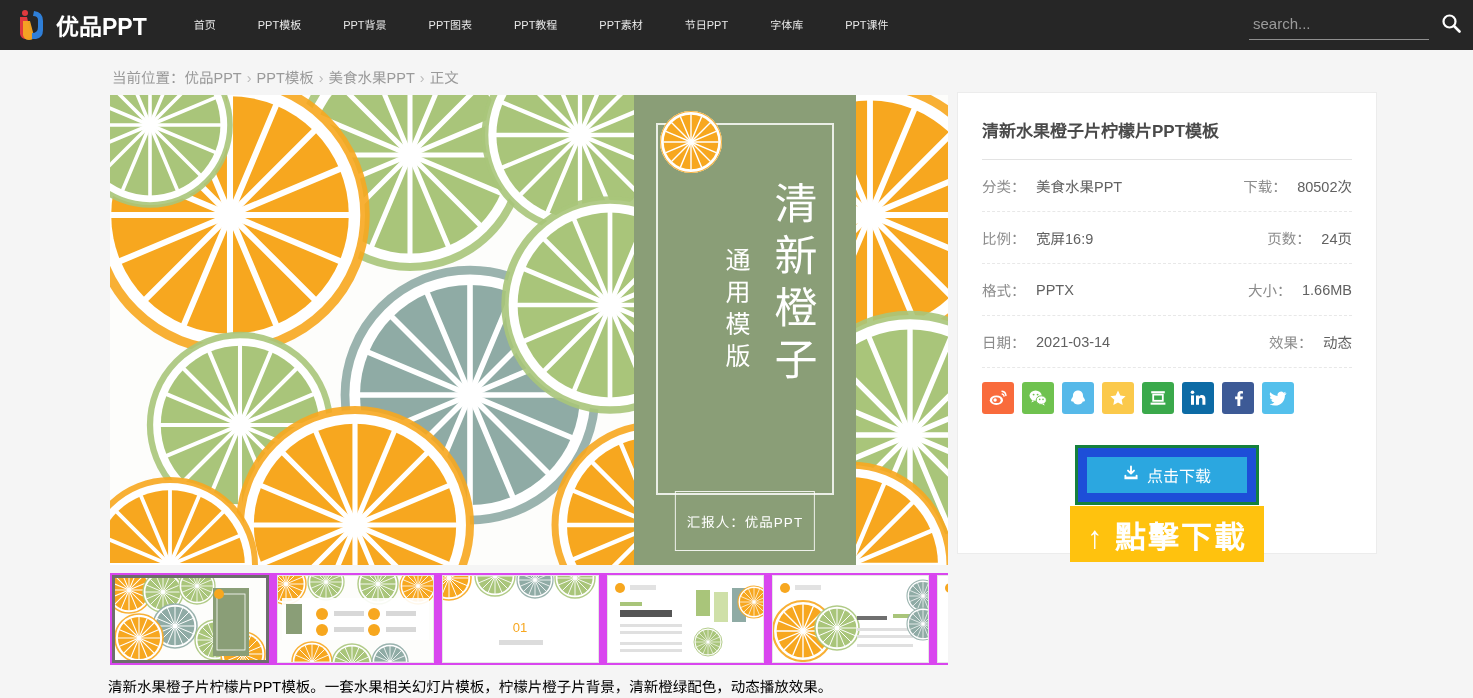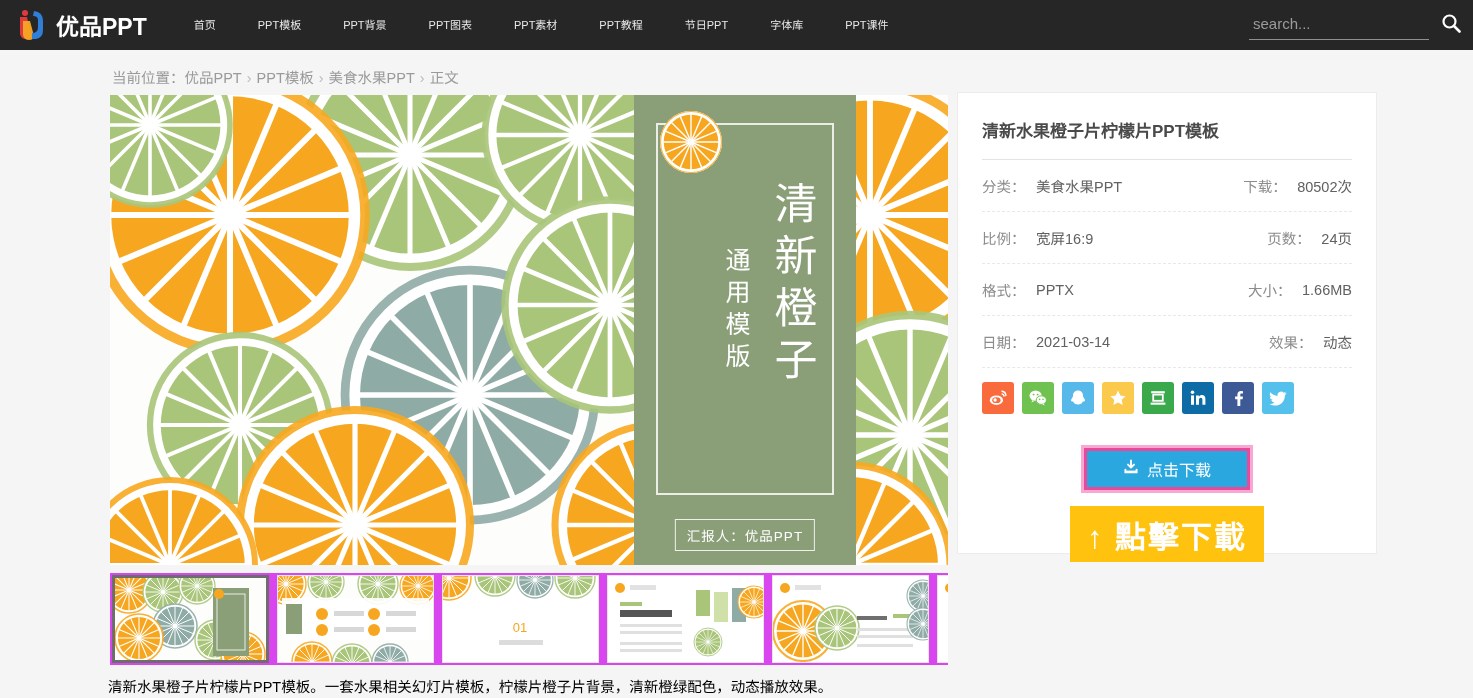--- a/index.html
+++ b/index.html
@@ -110,21 +110,21 @@
     position: absolute; right: 102px; top: 152px;
     writing-mode: vertical-rl; text-orientation: upright;
     color: #ffffff; font-size: 25px;
     letter-spacing: 7px;
   }
   .slide-author {
     position: absolute; left: 50%; transform: translateX(-50%);
     bottom: 14px;
     border: 1.5px solid rgba(255,255,255,.85);
     color: #fff; font-size: 13.5px;
-    padding: 5px 11px; white-space: nowrap;
+    padding: 19px 11px; white-space: nowrap;
     letter-spacing: 1px;
   }
 
   
   .thumb-strip {
     position: relative;
     margin-top: 8px;
     width: 838px; height: 92px;
     display: flex; align-items: center;
     gap: 8px; overflow: hidden;
@@ -187,23 +187,23 @@
     width: 32px; height: 32px; border-radius: 3px;
     display: flex; align-items: center; justify-content: center;
     cursor: pointer;
   }
   .sicon svg { display: block; }
 
   
   .dl-primary-wrap {
     position: absolute; left: 50%; transform: translateX(-50%);
     top: 352px;
-    border: 3px solid #f9a8d4;
-    padding: 3px;
-    background: #ec4899;
+    border: 3px solid #15803d;
+    padding: 9px;
+    background: #1d4ed8;
   }
   .dl-primary {
     width: 160px; height: 36px;
     background: #2ba7e0;
     border: none; cursor: pointer;
     display: flex; align-items: center; justify-content: center;
     gap: 8px;
     color: #ffffff; font-size: 16px;
     font-family: "Liberation Sans", sans-serif;
   }
@@ -233,22 +233,22 @@
       </svg>
     </div>
     <span class="logo-text">优品PPT</span>
   </div>
 
   <nav class="nav">
     <a class="nav-item">首页</a>
     <a class="nav-item">PPT模板</a>
     <a class="nav-item">PPT背景</a>
     <a class="nav-item">PPT图表</a>
+    <a class="nav-item">PPT教程</a>
     <a class="nav-item">PPT素材</a>
-    <a class="nav-item">PPT教程</a>
     <a class="nav-item">节日PPT</a>
     <a class="nav-item">字体库</a>
     <a class="nav-item">PPT课件</a>
   </nav>
 
   <div class="search-wrap">
     <input class="search-input" type="text" placeholder="search..." style="">
     <button class="search-btn">
       <span>
         <svg width="20" height="20" viewBox="0 0 20 20">

